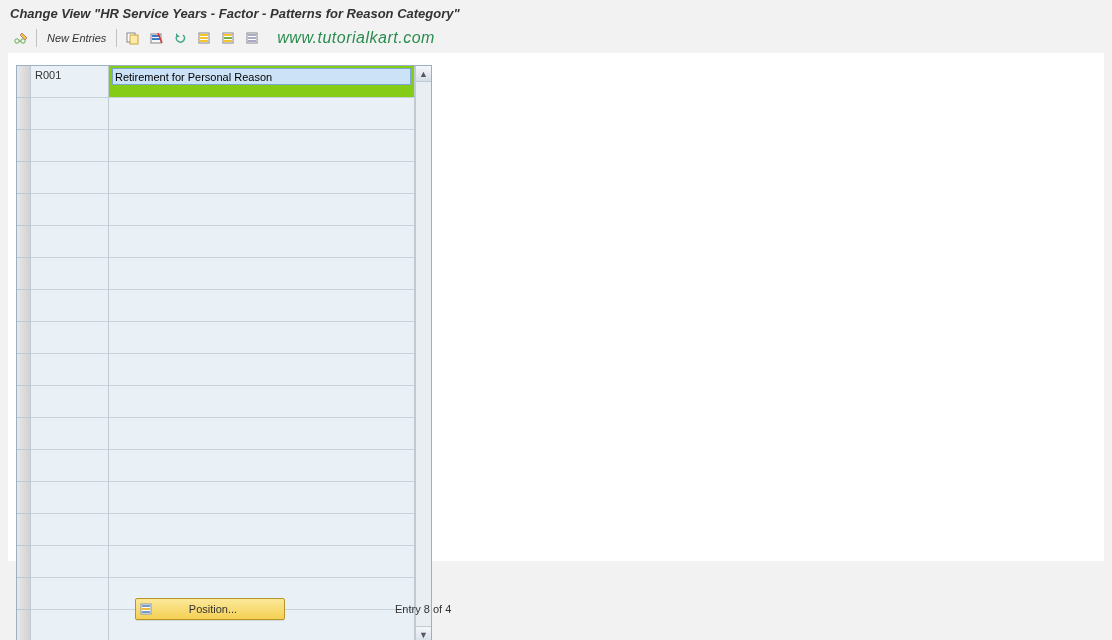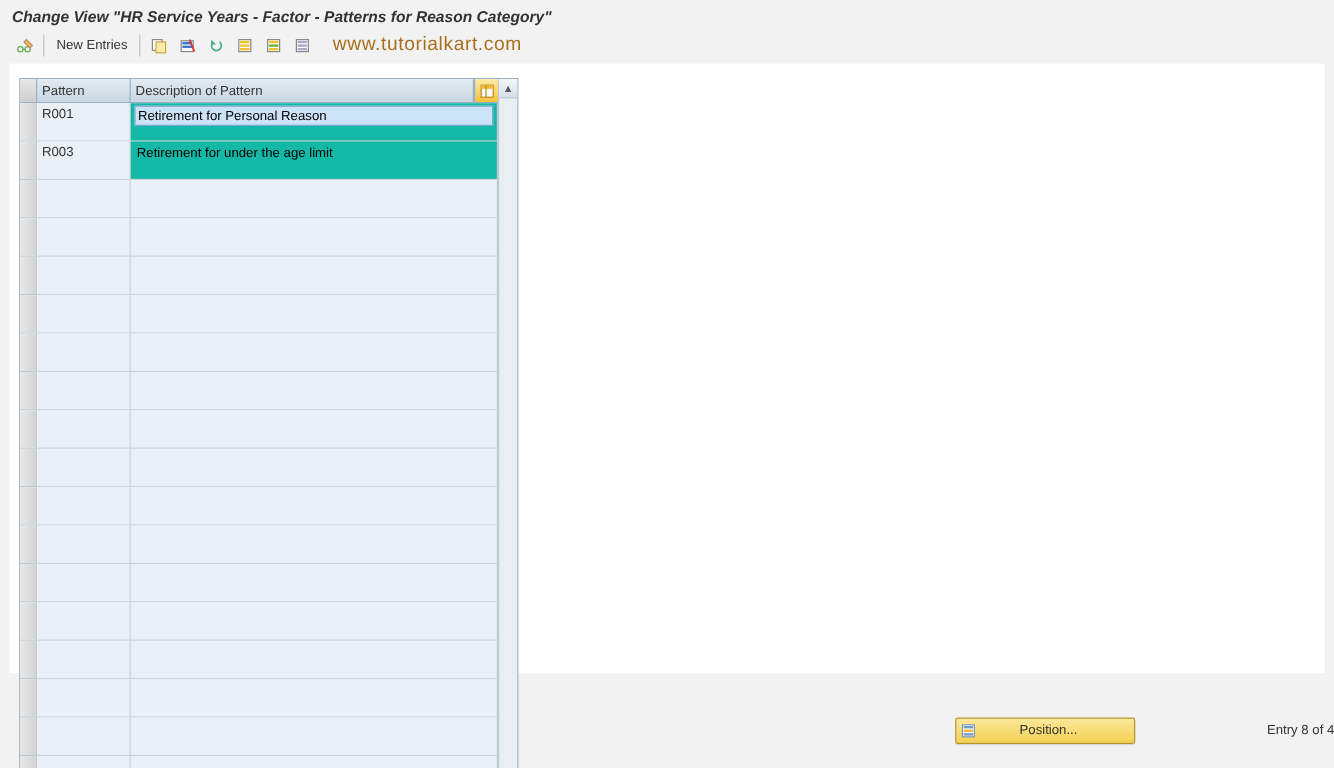--- a/index.html
+++ b/index.html
@@ -20,20 +20,21 @@
       font-style: italic;
       color: #333;
     }
     .toolbar-row {
       display: flex;
       align-items: center;
       background: #f2f2f2;
       padding: 4px 10px 6px 10px;
       height: 28px;
       gap: 2px;
+      font-style: italic;
     }
     .tb-btn {
       width: 22px;
       height: 20px;
       border: 1px solid transparent;
       display: inline-flex;
       align-items: center;
       justify-content: center;
       cursor: default;
       border-radius: 2px;
@@ -44,21 +45,21 @@
       background: #c0c0c0;
       margin: 0 2px;
     }
     .new-entries-btn {
       font-size: 11px;
       padding: 2px 6px;
       cursor: default;
       color: #333;
     }
     .watermark {
-      color: #a16207;
+      color: #15803d;
       font-size: 16px;
       letter-spacing: 0.5px;
       margin-left: 12px;
       opacity: 0.9;
     }
     .content-area {
       background: #fff;
       margin: 0 8px;
       padding: 12px 8px 8px 8px;
       height: 508px;
@@ -114,21 +115,21 @@
     .td-pat {
       width: 78px;
       background: #e9f1f7;
       border-right: 1px solid #bfcad4;
       border-bottom: 1px solid #c7d2db;
       padding: 3px 4px;
       color: #333;
     }
     .td-desc {
       flex: 1;
-      background: #14b8a6;
+      background: #84cc16;
       border-right: 1px solid #bfcad4;
       border-bottom: 1px solid #c7d2db;
       padding: 2px 3px;
     }
     .td-desc input {
       width: 100%;
       height: 16px;
       border: none;
       outline: none;
       font-size: 11px;
@@ -177,21 +178,20 @@
     .hs-btn { width:16px; background:linear-gradient(#f4f7fa,#d6dee6); display:flex;align-items:center;justify-content:center; font-size:9px; color:#556; border-right:1px solid #bfcad4;}
     .hs-corner{ width:16px; background:#e0e6ec;}
     .footer-row {
       position:absolute;
       left:0; right:0;
       bottom: 20px;
       display:flex;
       align-items:center;
       padding-left:135px;
       gap: 110px;
-      justify-content: flex-end;
     }
     .position-btn {
       display:flex;
       align-items:center;
       height:22px;
       background: linear-gradient(#fbe89a,#f5d054);
       border:1px solid #b89527;
       border-radius:2px;
       padding: 0 18px 0 4px;
       gap:6px;
@@ -265,42 +265,25 @@
       <rect x="3" y="6" width="8" height="2" fill="#aac"></rect>
       <rect x="3" y="9" width="8" height="2" fill="#aac"></rect>
     </svg>
   </div>
   <div class="watermark">www.tutorialkart.com</div>
 </div>
 
 <div class="content-area">
   <div class="table-wrap">
     <div class="table-inner">
-      <div class="thead">
-        <div class="th-sel"></div>
-        <div class="th th-pat">Pattern</div>
-        <div class="th th-desc">Description of Pattern</div>
-        <div class="th-corner">
-          <svg width="12" height="12">
-            <rect x="1" y="1" width="10" height="10" fill="#fff" stroke="#b88a1e"></rect>
-            <rect x="1" y="1" width="10" height="3" fill="#f0b93a"></rect>
-            <line x1="5" y1="1" x2="5" y2="11" stroke="#b88a1e"></line>
-          </svg>
-        </div>
-      </div>
       <div class="tbody" id="tbody">
           <div class="tr">
             <div class="td-sel"></div>
             <div class="td-pat">R001</div>
             <div class="td-desc sel"><input type="text" value="Retirement for Personal Reason" style=""></div>
-          </div>
-          <div class="tr">
-            <div class="td-sel"></div>
-            <div class="td-pat">R003</div>
-            <div class="td-desc"><input type="text" value="Retirement for under the age limit" style=""></div>
           </div>
           <div class="tr empty">
             <div class="td-sel"></div>
             <div class="td-pat"></div>
             <div class="td-desc"><input type="text" style=""></div>
           </div>
           <div class="tr empty">
             <div class="td-sel"></div>
             <div class="td-pat"></div>
             <div class="td-desc"><input type="text" style=""></div>

